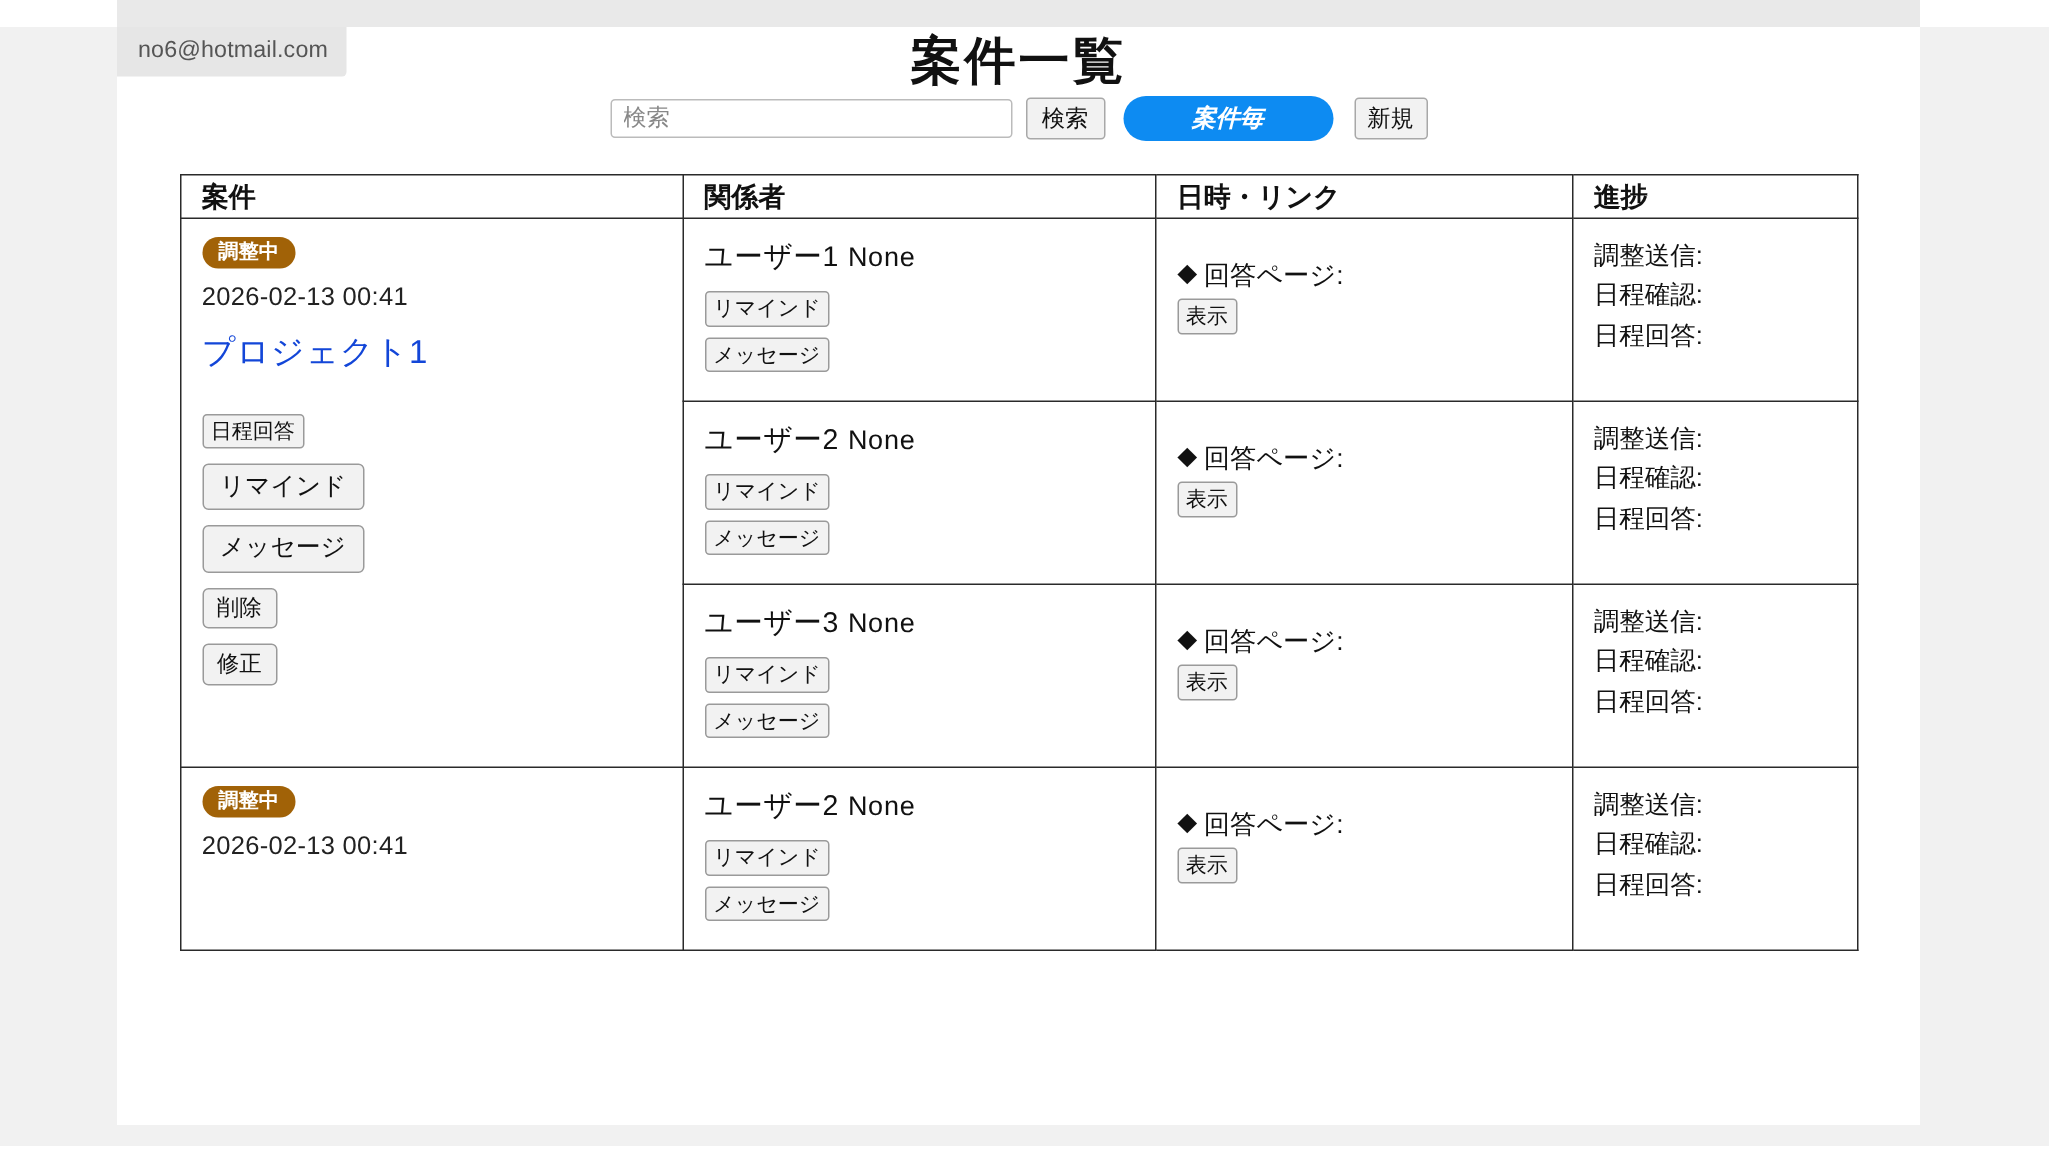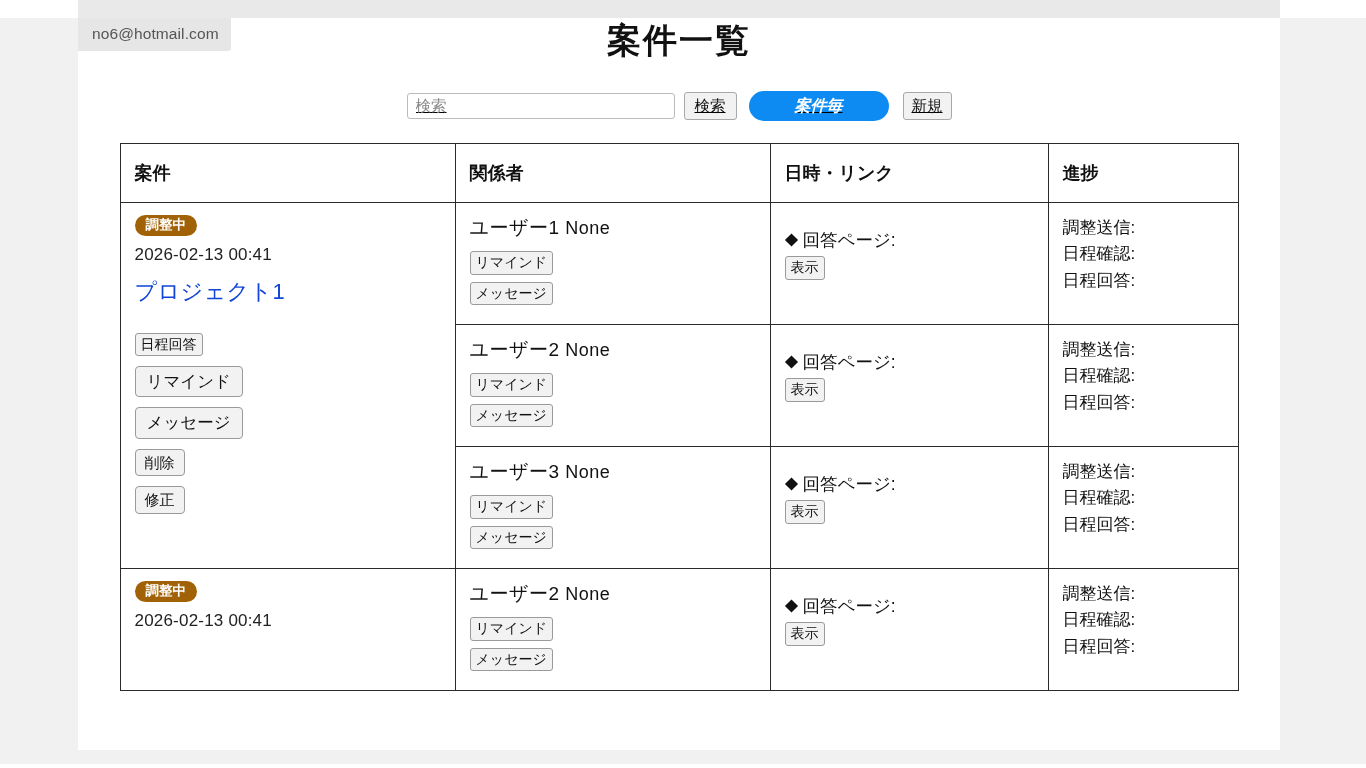--- a/index.html
+++ b/index.html
@@ -74,22 +74,20 @@
     font-weight: bold;
     color: #111111;
     letter-spacing: 2px;
   }
   
   .toolbar {
     display: flex;
     align-items: center;
     justify-content: center;
     gap: 0;
-    margin-top: 27px;
-    text-decoration: underline;
   }
   .search-input {
     width: 268px;
     height: 26px;
     box-sizing: border-box;
     border: 1px solid #bbbbbb;
     border-radius: 3px;
     padding: 2px 8px;
     font-size: 15.5px;
     color: #333333;
@@ -146,21 +144,21 @@
   table.cases th, table.cases td {
     border: 1px solid #2a2a2a;
     vertical-align: top;
     padding: 12px 14px;
   }
   table.cases thead th {
     font-size: 18px;
     font-weight: bold;
     color: #111111;
     text-align: left;
-    padding: 17px 14px;
+    padding: 2px 14px;
     background: #ffffff;
   }
   col.c1 { width: 335px; }
   col.c2 { width: 315px; }
   col.c3 { width: 278px; }
   col.c4 { width: 190px; }
   
   .badge {
     display: inline-block;
     background: #a16207;

